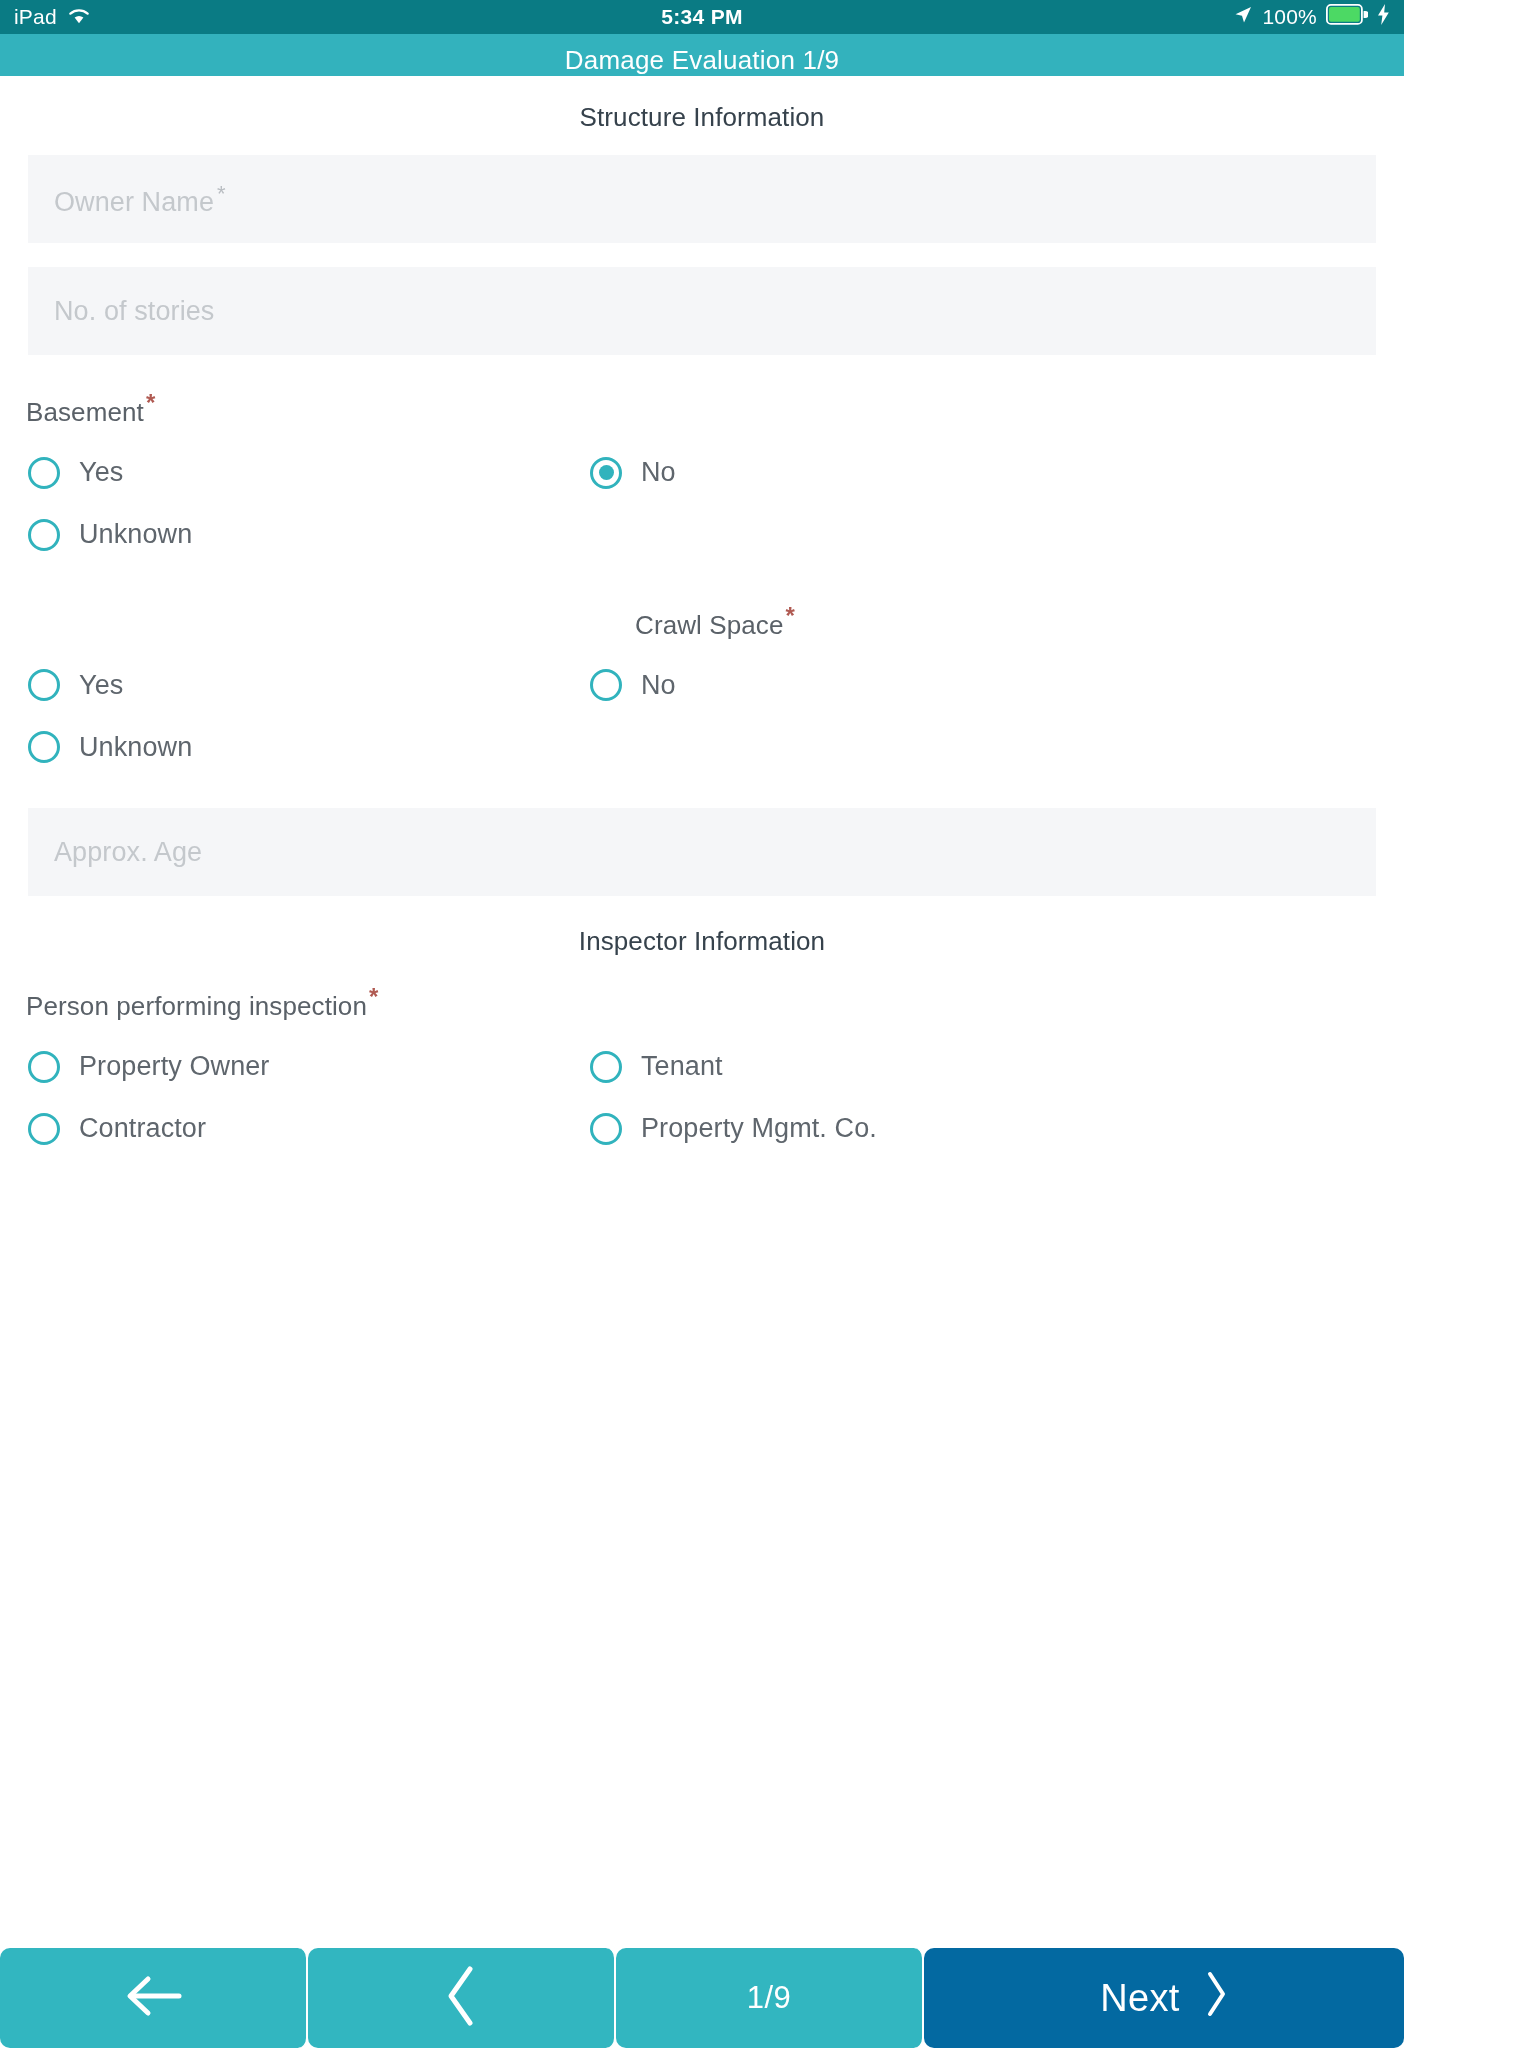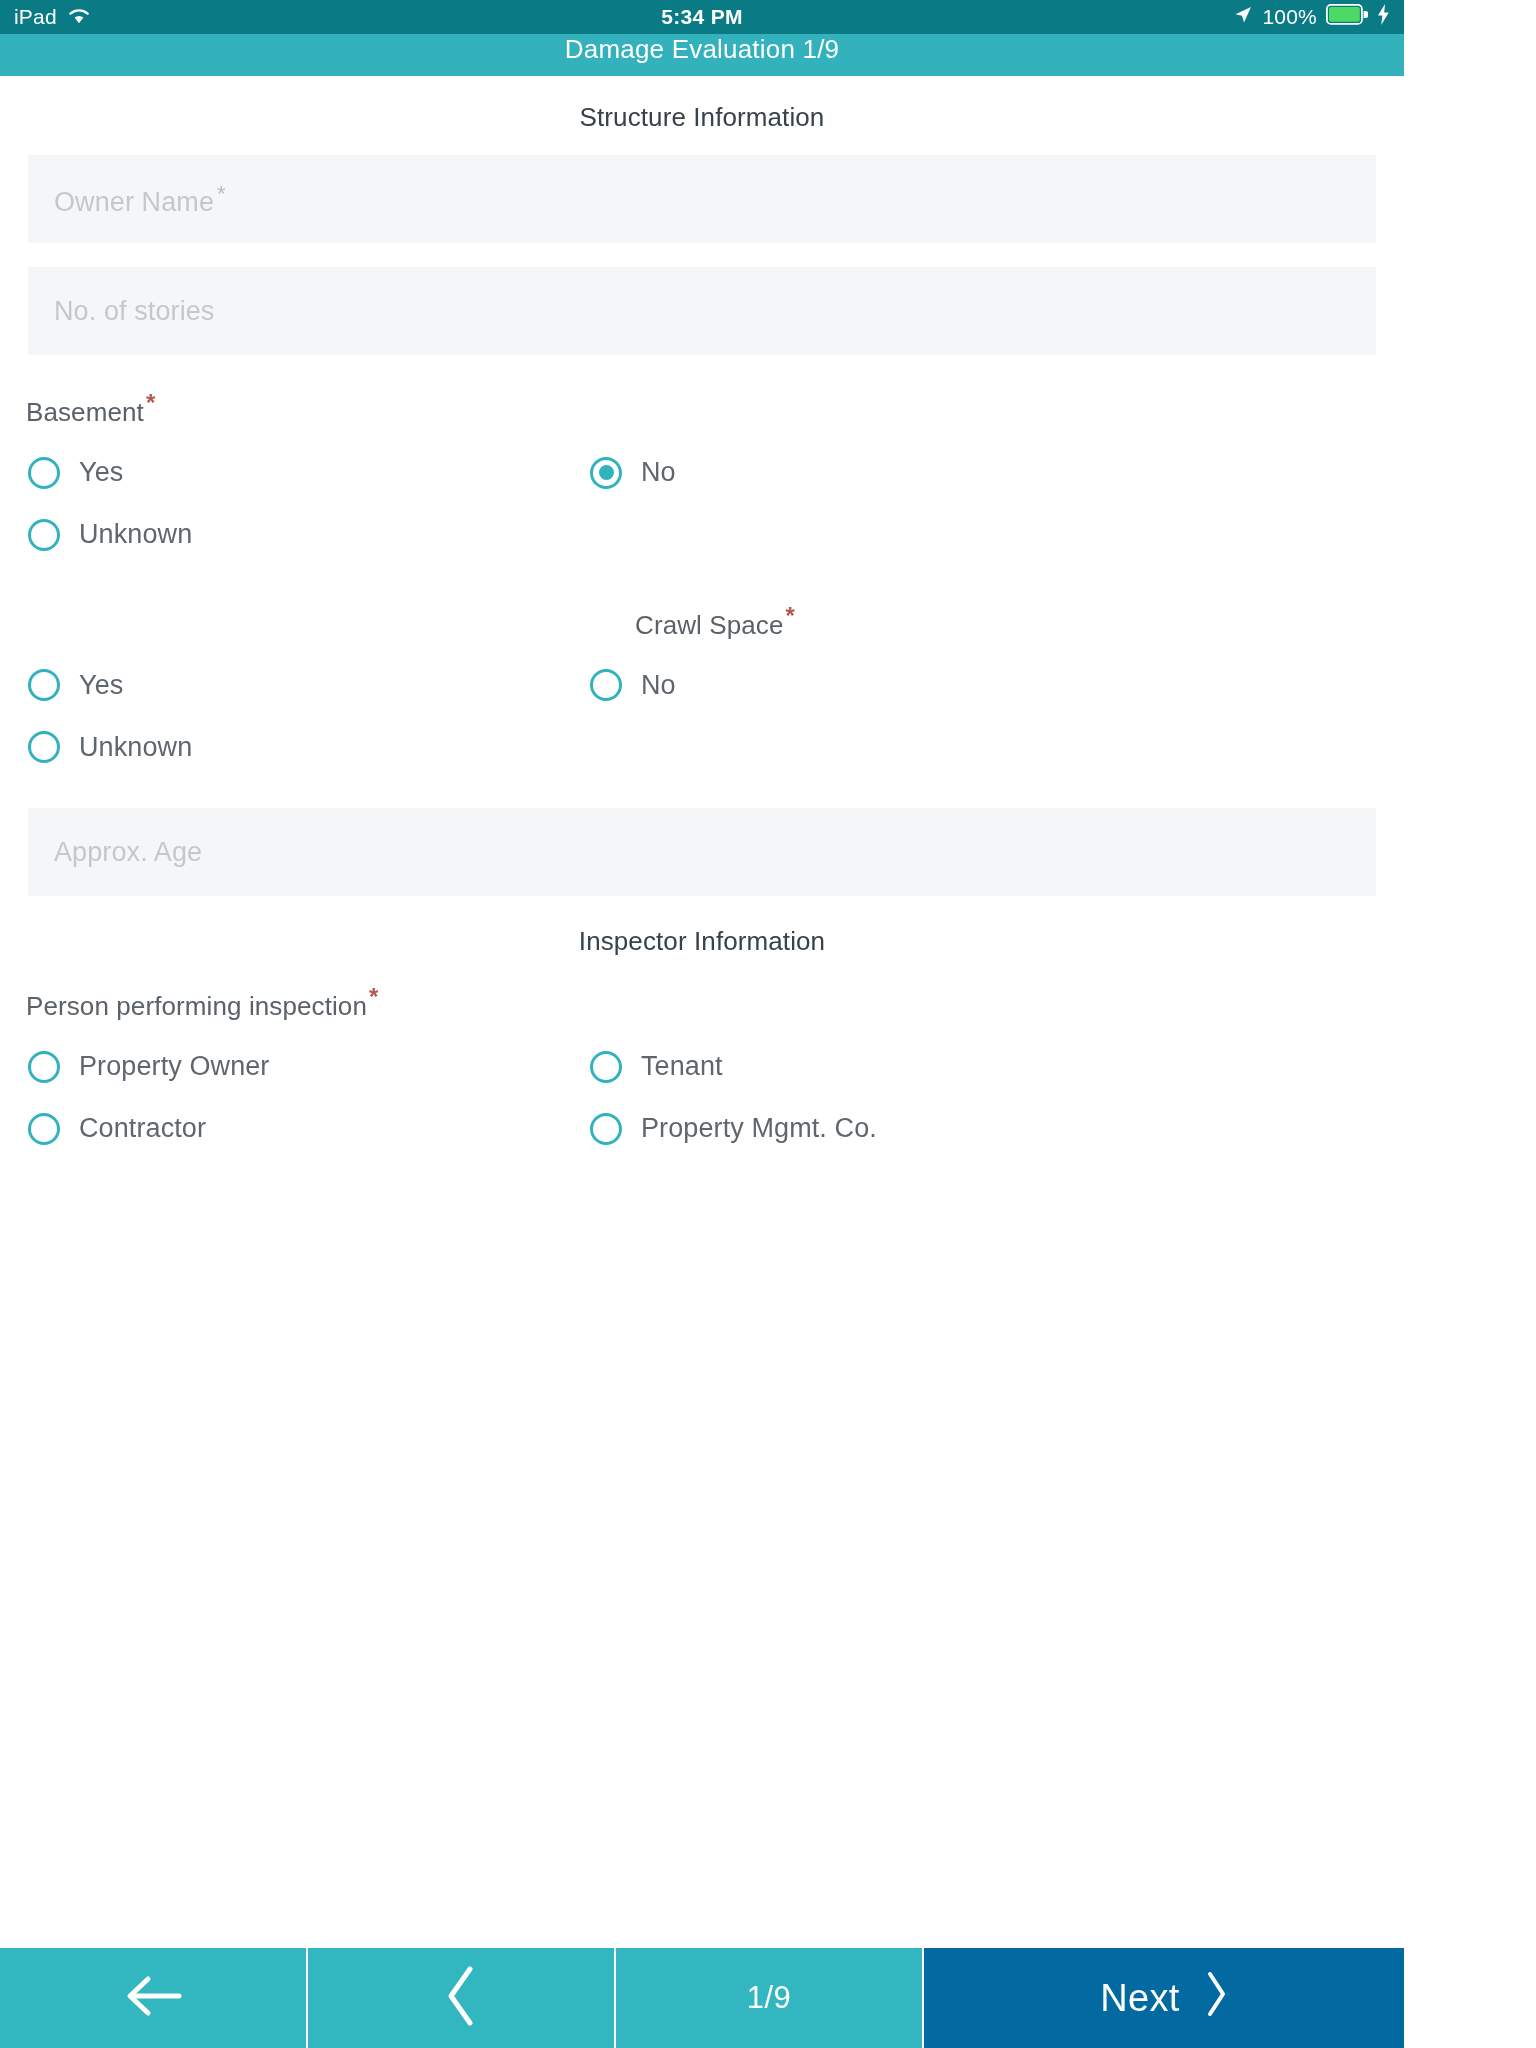--- a/index.html
+++ b/index.html
@@ -61,21 +61,21 @@
   .battery-pct { letter-spacing: .2px; }
   .battery-icon { position: relative; display: block; }
 
   
   .title-bar {
     flex: 0 0 42px;
     height: 42px;
     background: #33b2bd;
     color: #ffffff;
     display: flex;
-    align-items: flex-start;
+    align-items: flex-end;
     justify-content: center;
     font-size: 26px;
     letter-spacing: .2px;
   }
 
   
   .content {
     flex: 1 1 auto;
     background: #ffffff;
     overflow: hidden;
@@ -179,20 +179,21 @@
     width: 100%;
   }
   .tb-btn {
     background: #32b6c0;
     color: #ffffff;
     display: flex;
     align-items: center;
     justify-content: center;
     border-right: 2px solid #ffffff;
     cursor: pointer;
+    border-radius: 10px;
   }
   .tb-back   { flex: 0 0 308px; }
   .tb-prev   { flex: 0 0 308px; }
   .tb-count  { flex: 0 0 308px; font-size: 31px; letter-spacing: .5px; }
   .tb-next {
     flex: 1 1 auto;
     background: #0369a1;
     font-size: 38px;
     gap: 24px;
     border-right: none;

